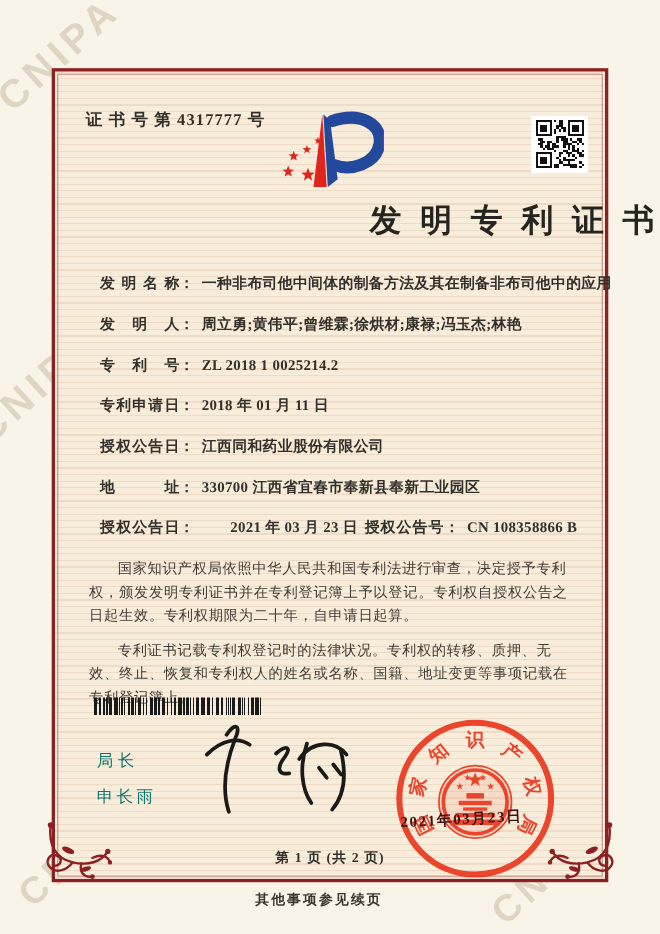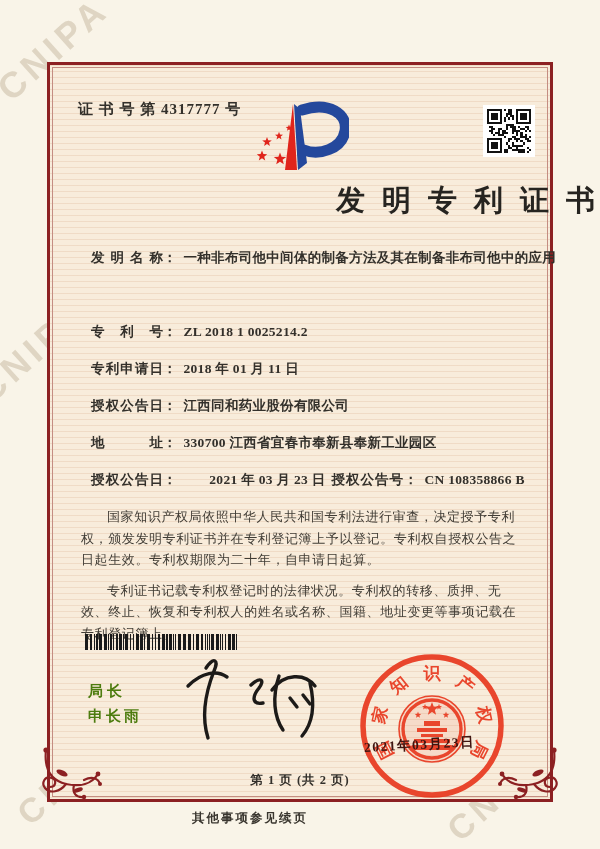--- a/index.html
+++ b/index.html
@@ -58,37 +58,37 @@
   .fvalue{letter-spacing:0.3px;vertical-align:top;}
   .fvalue.gdate{display:inline-block;width:142px;text-align:right;}
   
   .paras{
     position:absolute;left:72px;top:497px;width:458px;
     font-size:13px;line-height:21.5px;color:#403c35;letter-spacing:0.6px;
   }
   .paras p{margin:9px;text-indent:2em;}
   
   .barcode{position:absolute;left:85px;top:634px;}
-  .officer{position:absolute;left:88px;top:682px;font-size:15px;font-weight:700;color:#4d7c0f;}
+  .officer{position:absolute;left:88px;top:682px;font-size:15px;font-weight:400;color:#0f766e;}
   .officer .o-title{letter-spacing:4px;}
-  .officer .o-name{margin-top:6px;letter-spacing:3px;}
+  .officer .o-name{margin-top:14px;letter-spacing:3px;}
   .signature{position:absolute;left:172px;top:650px;}
   .seal{position:absolute;left:347px;top:641px;opacity:0.92;}
   .seal-date{
     position:absolute;left:364px;top:735px;width:150px;
     font-size:13.5px;font-weight:bold;color:#3f1410;letter-spacing:1.5px;
     transform:rotate(-3deg);white-space:nowrap;
   }
   .page-info{
     position:absolute;left:0;top:772px;width:600px;text-align:center;
     font-size:12.5px;color:#33302b;letter-spacing:1px;font-weight:600;
   }
   .footer-note{
     position:absolute;left:0;top:810px;width:500px;text-align:center;
-    font-size:12.5px;color:#3a362f;letter-spacing:2px;font-weight:600;
+    font-size:12.5px;color:#3a362f;letter-spacing:2px;font-weight:600;padding-left:40px;
   }
   .qr{position:absolute;left:483px;top:105px;}
   svg{display:block;}
 </style>
 </head>
 <body>
 
 <div class="page">
 
   <div class="wm wm1">CNIPA</div>
@@ -272,20 +272,23 @@
       <rect x="2" y="16" width="7" height="7" fill="#111"></rect>
       <rect x="3" y="17" width="5" height="5" fill="#fff"></rect>
       <rect x="4" y="18" width="3" height="3" fill="#111"></rect>
     </svg>
 
   <div class="title">发明专利证书</div>
 
   <div class="frow" style="top:249px">
     <span class="flabel">发明名称</span><span class="fcolon">：</span><span class="fvalue">一种非布司他中间体的制备方法及其在制备非布司他中的应用</span>
   </div>
+  <div class="frow" style="top:286px">
+    <span class="flabel">发明人</span><span class="fcolon">：</span><span class="fvalue">周立勇;黄伟平;曾维霖;徐烘材;康禄;冯玉杰;林艳</span>
+  </div>
   <div class="frow" style="top:323px">
     <span class="flabel">专利号</span><span class="fcolon">：</span><span class="fvalue">ZL 2018 1 0025214.2</span>
   </div>
   <div class="frow" style="top:360px">
     <span class="flabel">专利申请日</span><span class="fcolon">：</span><span class="fvalue">2018 年 01 月 11 日</span>
   </div>
   <div class="frow" style="top:397px">
     <span class="flabel">授权公告日</span><span class="fcolon">：</span><span class="fvalue">江西同和药业股份有限公司</span>
   </div>
   <div class="frow" style="top:434px">

